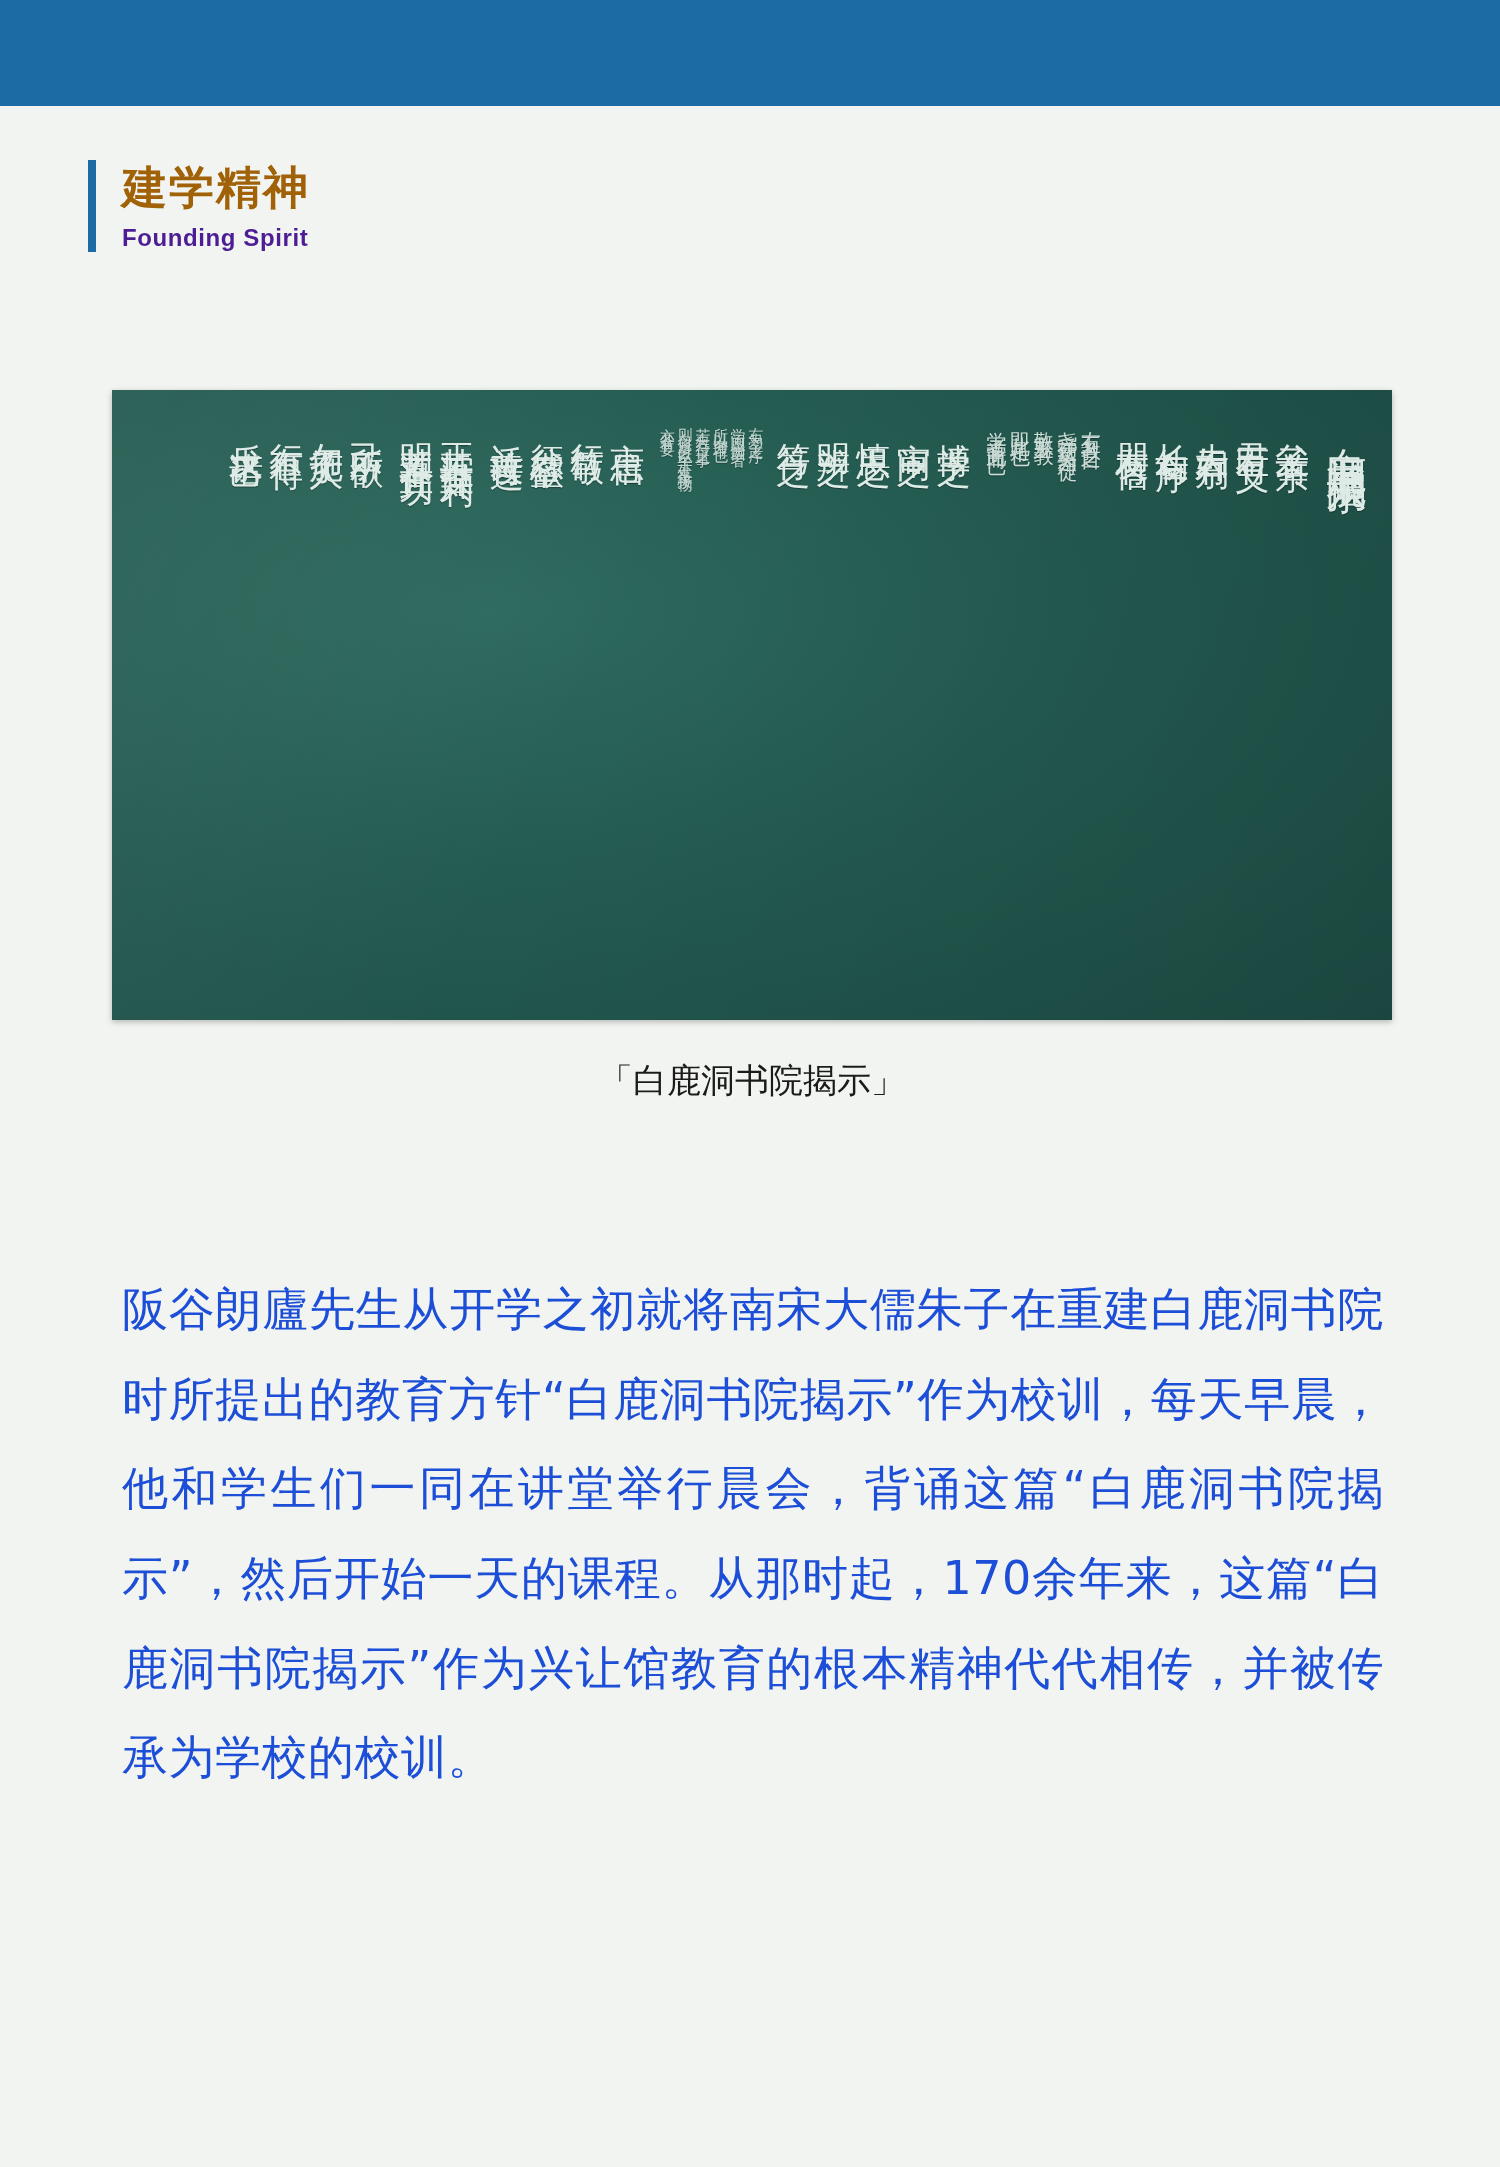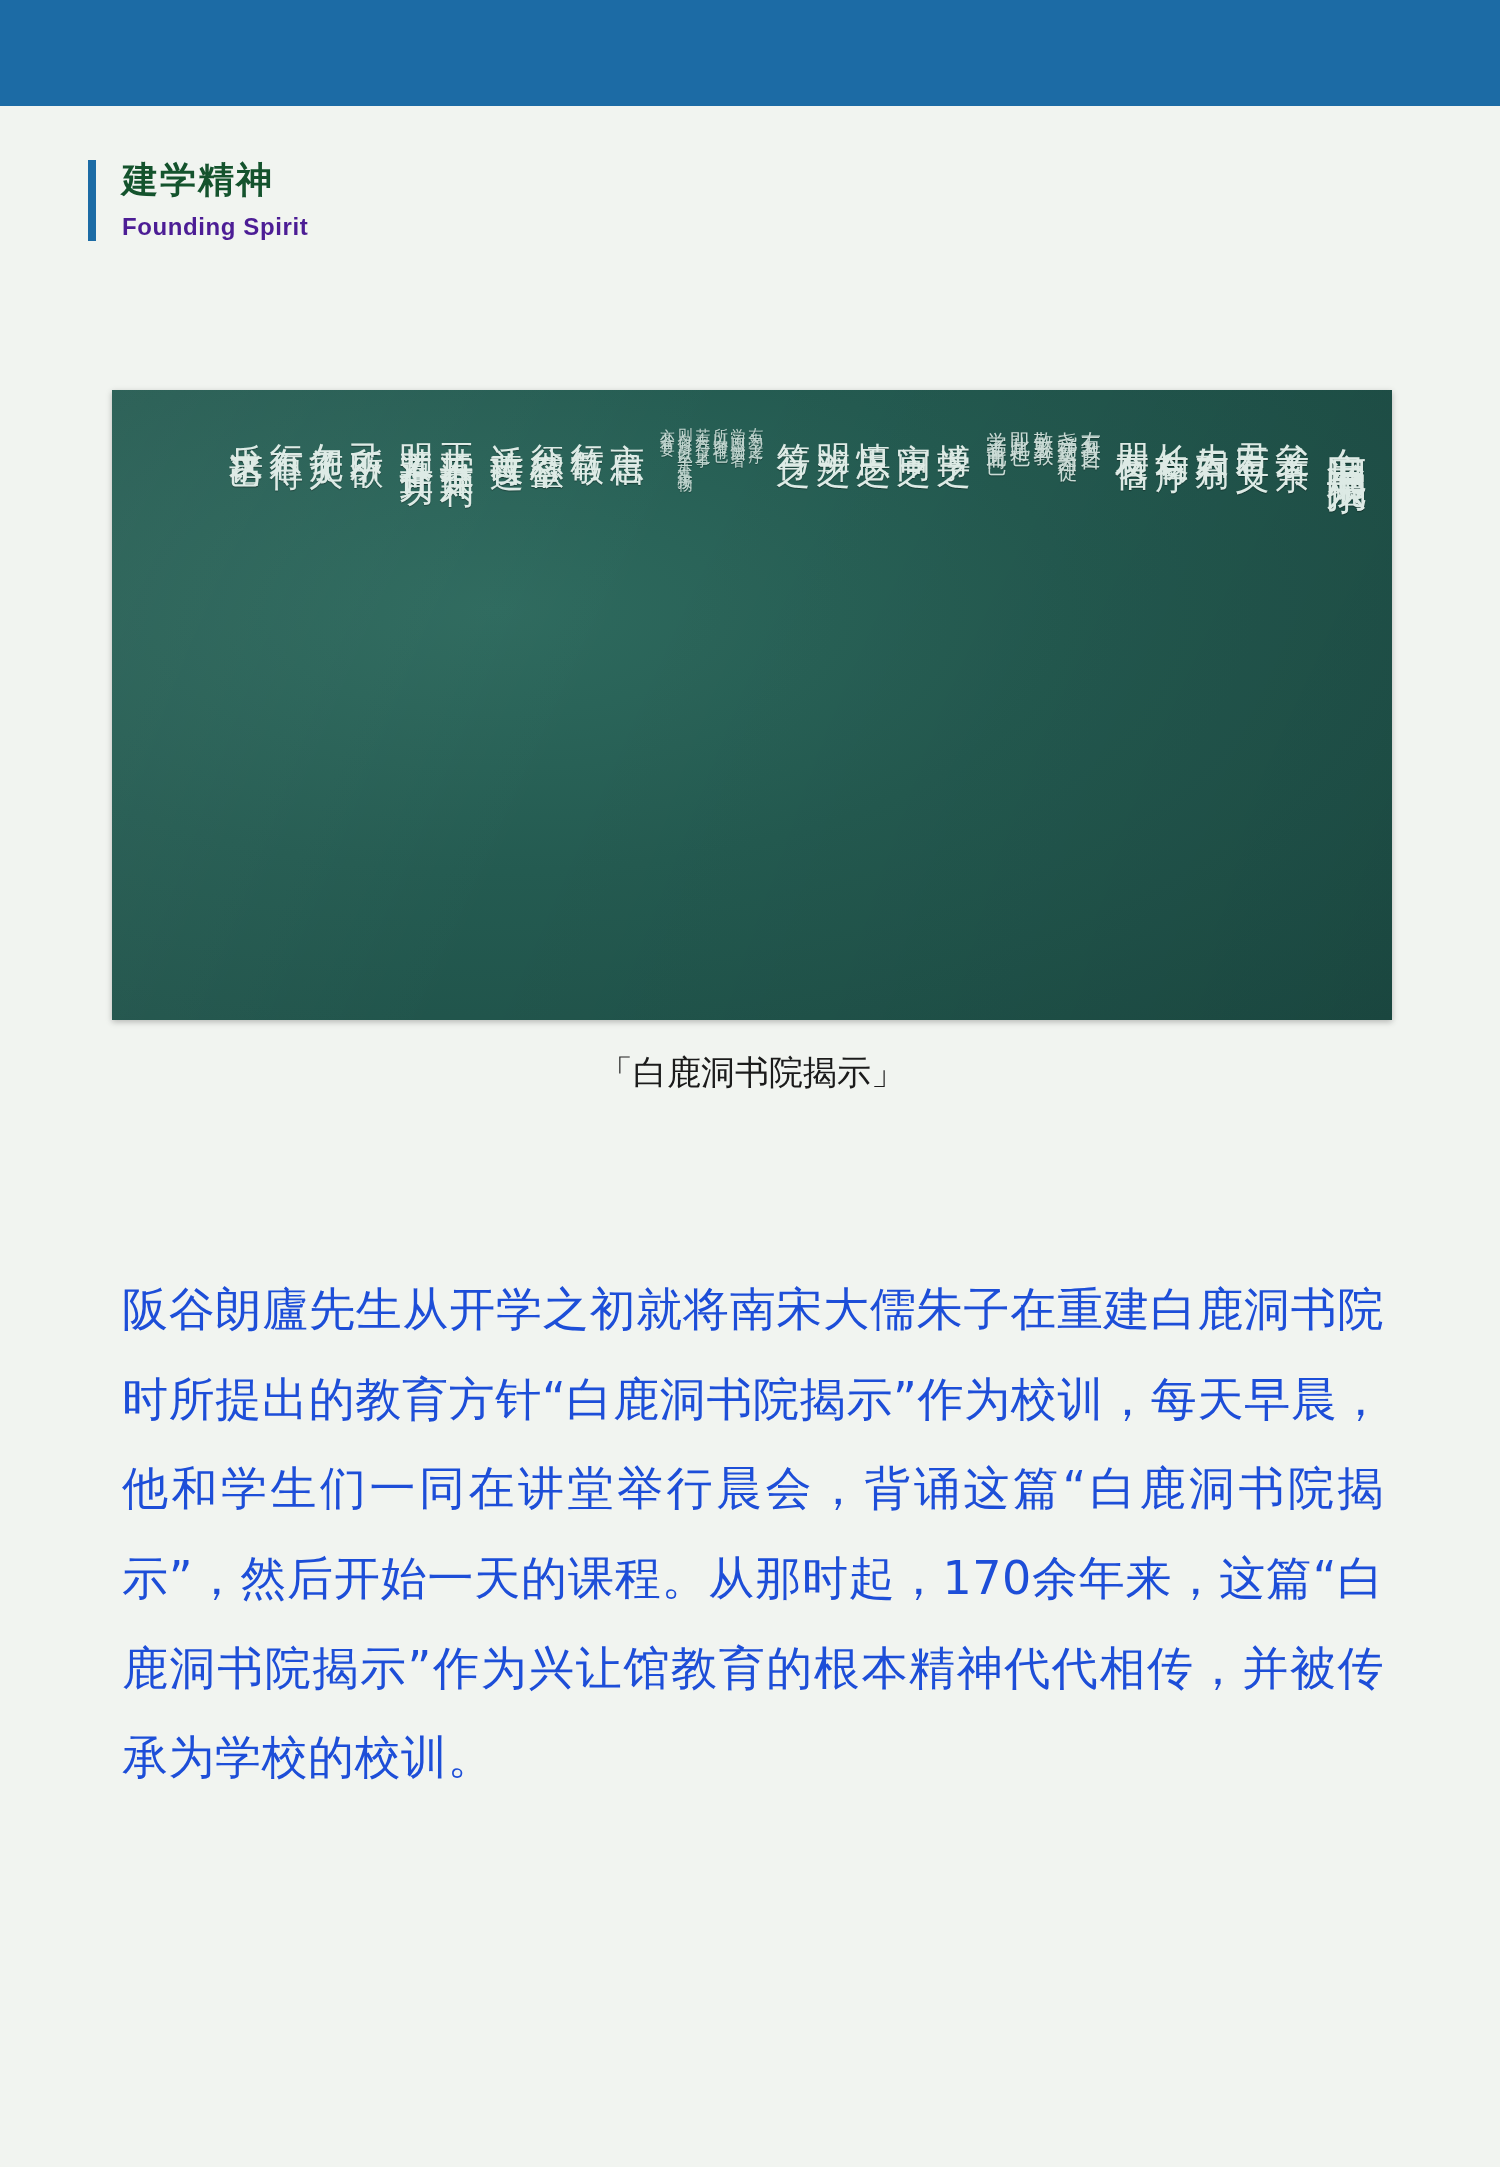--- a/index.html
+++ b/index.html
@@ -40,26 +40,25 @@
     background: #1c6ba5;
     margin-right: 26px;
     align-self: stretch;
   }
   .header-text {
     display: flex;
     flex-direction: column;
     justify-content: center;
   }
   .title-cn {
-    font-size: 36px;
+    font-size: 45px;
     font-weight: bold;
-    color: #14532d;
+    color: #a16207;
     letter-spacing: 2px;
     line-height: 1.25;
-    font-family: Liberation Mono, monospace;
   }
   .title-en {
     font-size: 24px;
     font-weight: bold;
     color: #4c1d95;
     letter-spacing: 0.6px;
     margin-top: 8px;
   }
   .figure {
     position: absolute;
@@ -106,21 +105,21 @@
     text-shadow: 0 1px 1px rgba(0,0,0,0.35);
     opacity: 0.95;
   }
   .pcol.big { font-size: 40px; }
   .pcol.mid { font-size: 34px; }
   .pcol.small { font-size: 20px; opacity: 0.85; }
   .pcol.tiny { font-size: 15px; opacity: 0.8; }
   .caption {
     width: 1280px;
     text-align: center;
-    margin-top: 30px;
+    margin-top: 38px;
     font-size: 34px;
     color: #1b1b1b;
     font-family: "DejaVu Sans", "Liberation Sans", sans-serif;
   }
   .body-text {
     position: absolute;
     top: 1265px;
     left: 122px;
     width: 1262px;
     font-size: 46px;

